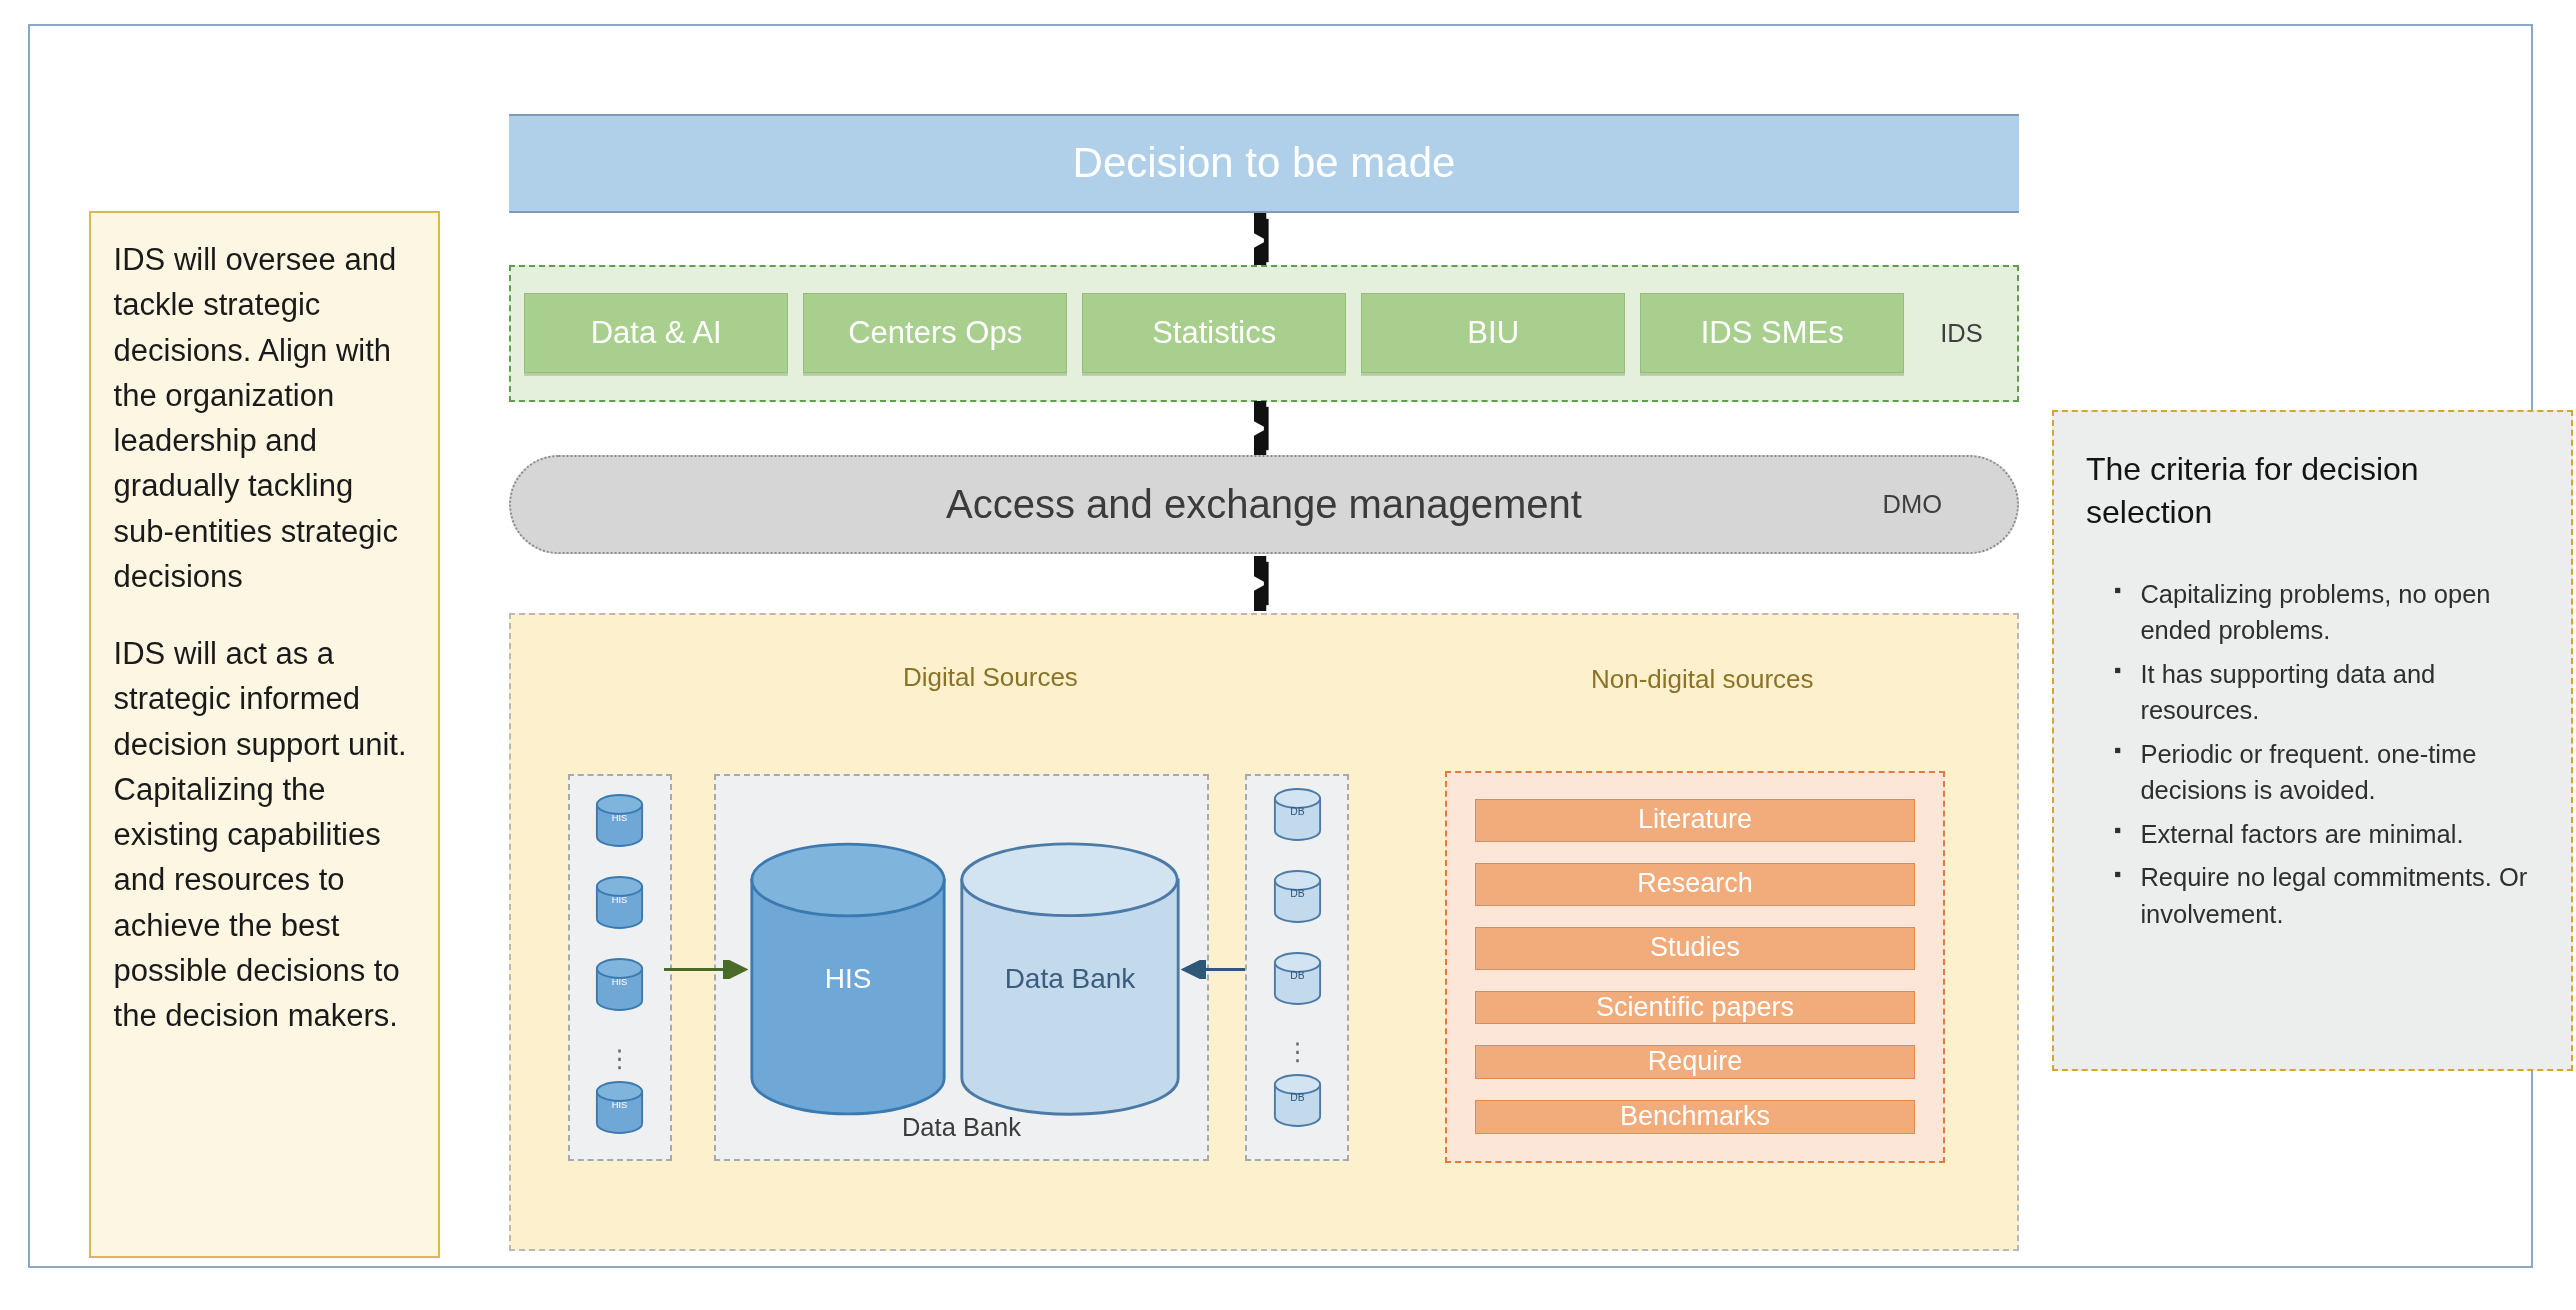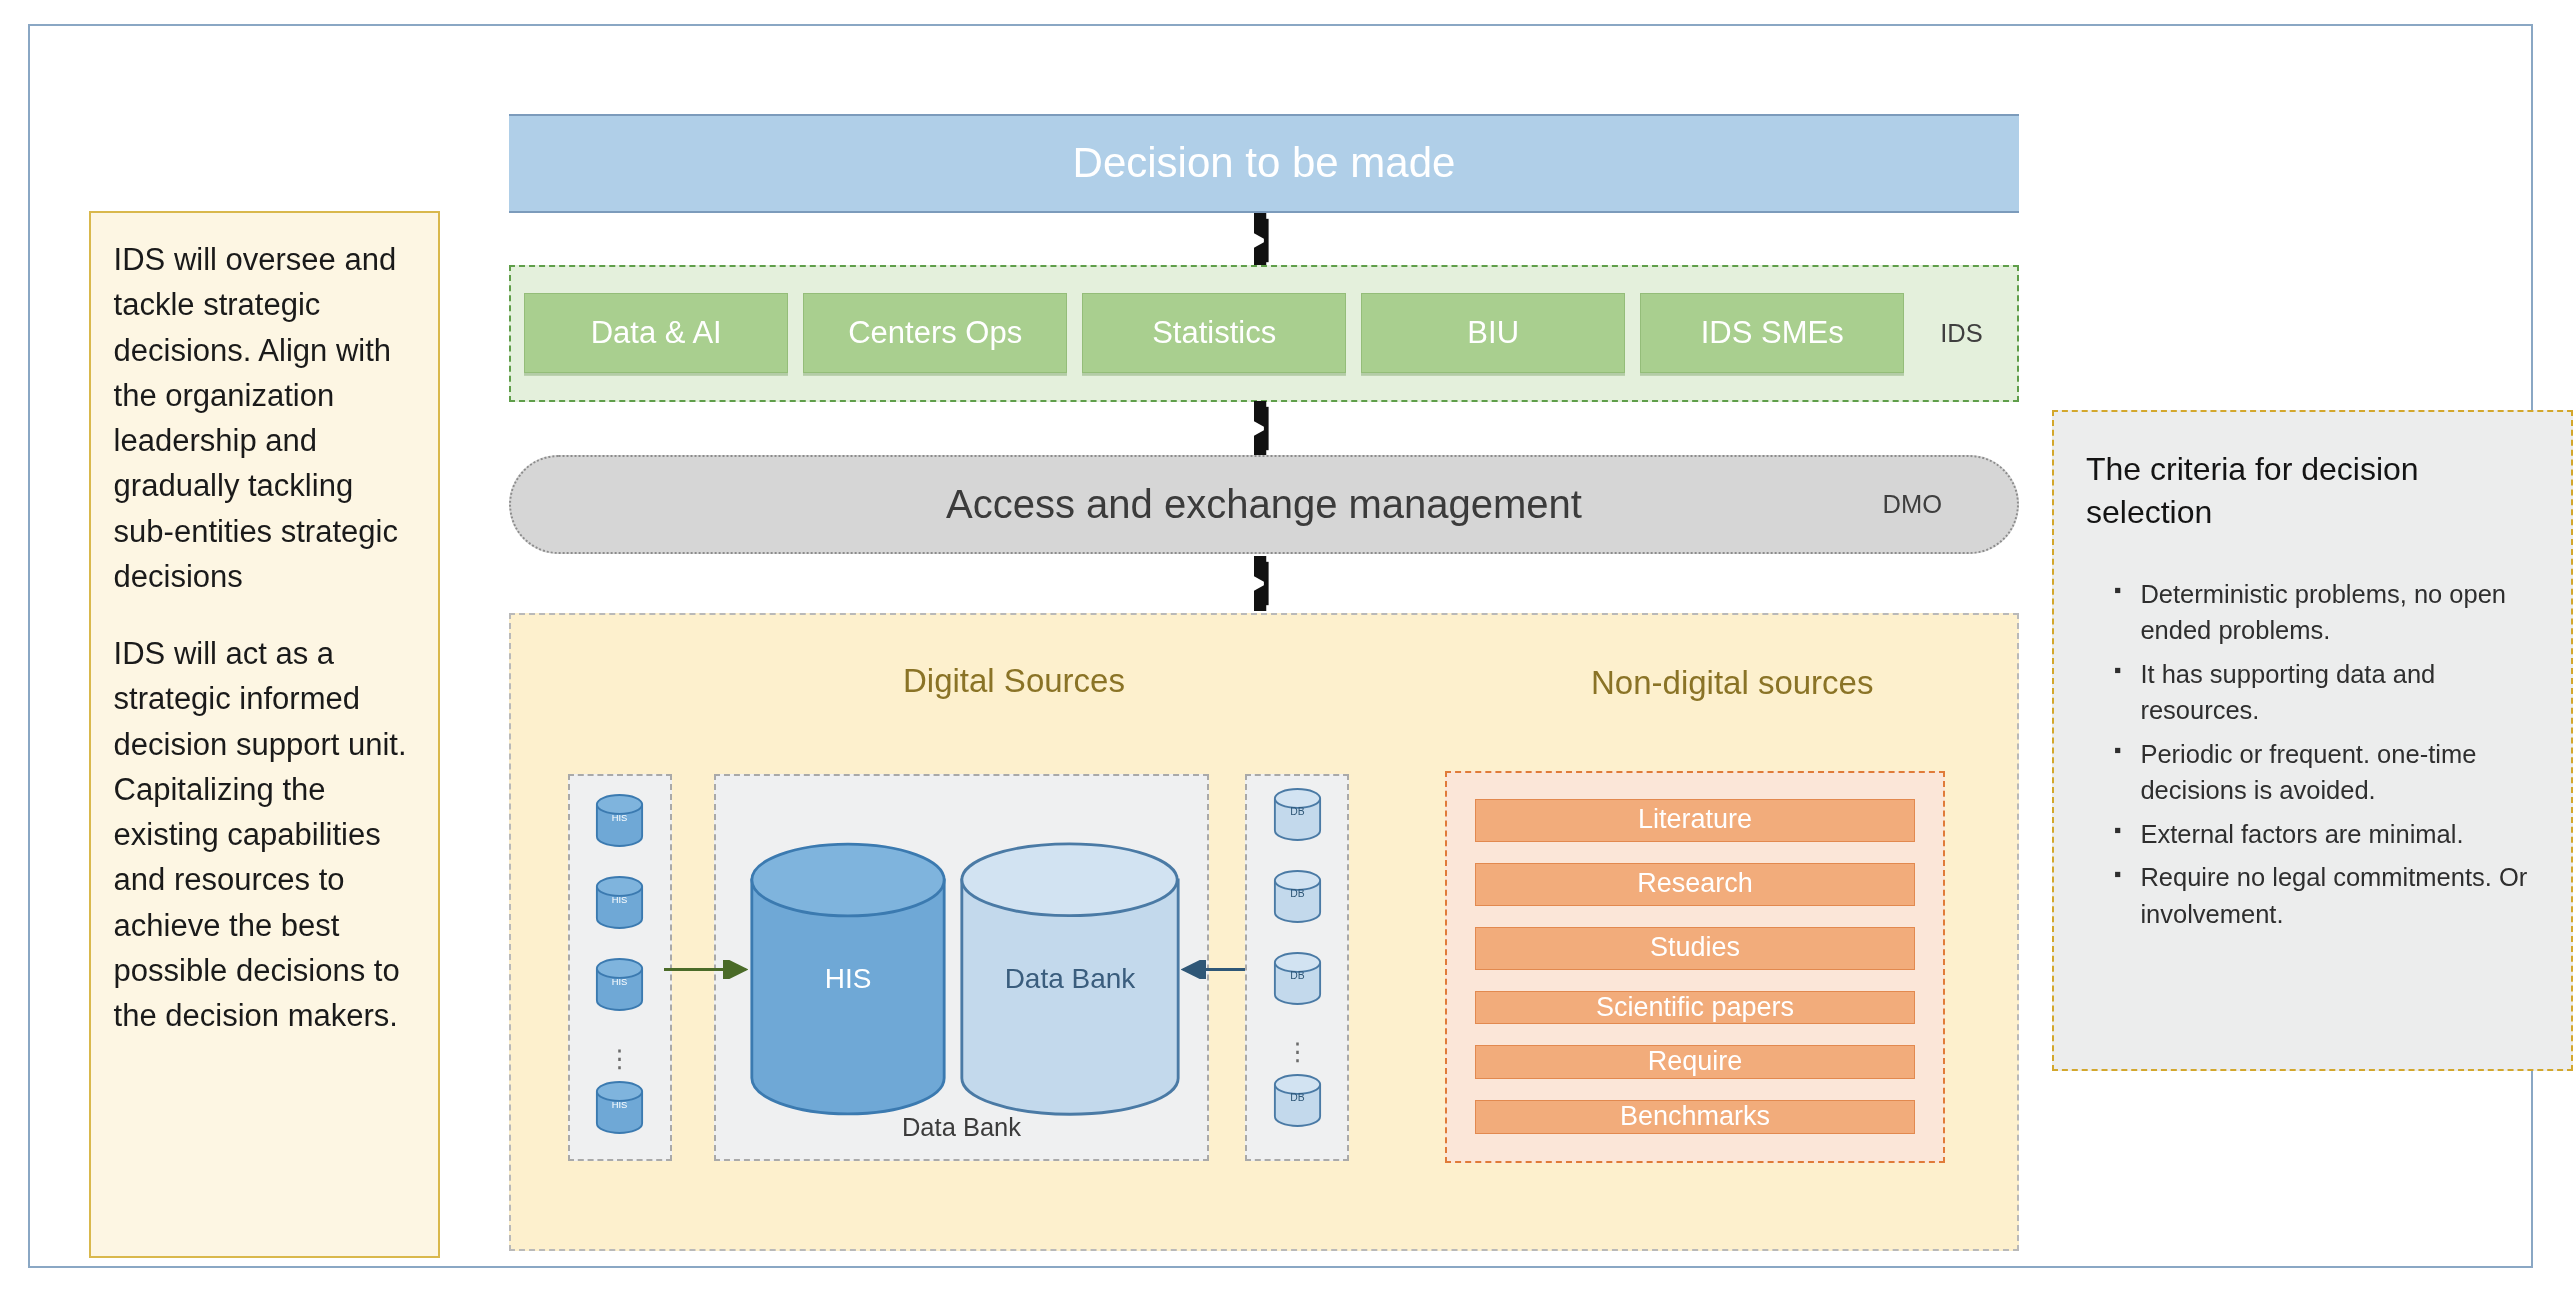--- a/index.html
+++ b/index.html
@@ -118,21 +118,21 @@
   #sources-panel {
     position: absolute;
     left: 479px; top: 587px;
     width: 1510px; height: 638px;
     background: #fdf0cd;
     border: 2.8px dashed #b9b9b9;
     box-sizing: border-box;
   }
   .sources-heading {
     position: absolute;
-    font-size: 33px; color: #8a7326;
+    font-size: 26px; color: #8a7326;
     white-space: nowrap;
   }
   #digital-heading    { left: 392px; top: 47px; }
   #nondigital-heading { left: 1080px; top: 49px; }
 
   
   #digital-group {
     position: absolute;
     left: 538px; top: 748px;
     width: 104px; height: 387px;
@@ -442,21 +442,21 @@
       <span>Require</span>
     </div>
     <div class="nd-tile">
       <span>Benchmarks</span>
     </div>
   </div>
 
   <div id="criteria-panel">
     <div id="criteria-title">The criteria for decision selection</div>
     <ul id="criteria-list">
-      <li>Deterministic problems, no open ended problems.</li>
+      <li>Capitalizing problems, no open ended problems.</li>
       <li>It has supporting data and resources.</li>
       <li>Periodic or frequent. one-time decisions is avoided.</li>
       <li>External factors are minimal.</li>
       <li>Require no legal commitments. Or involvement.</li>
     </ul>
   </div>
 
 </div>
 
 

